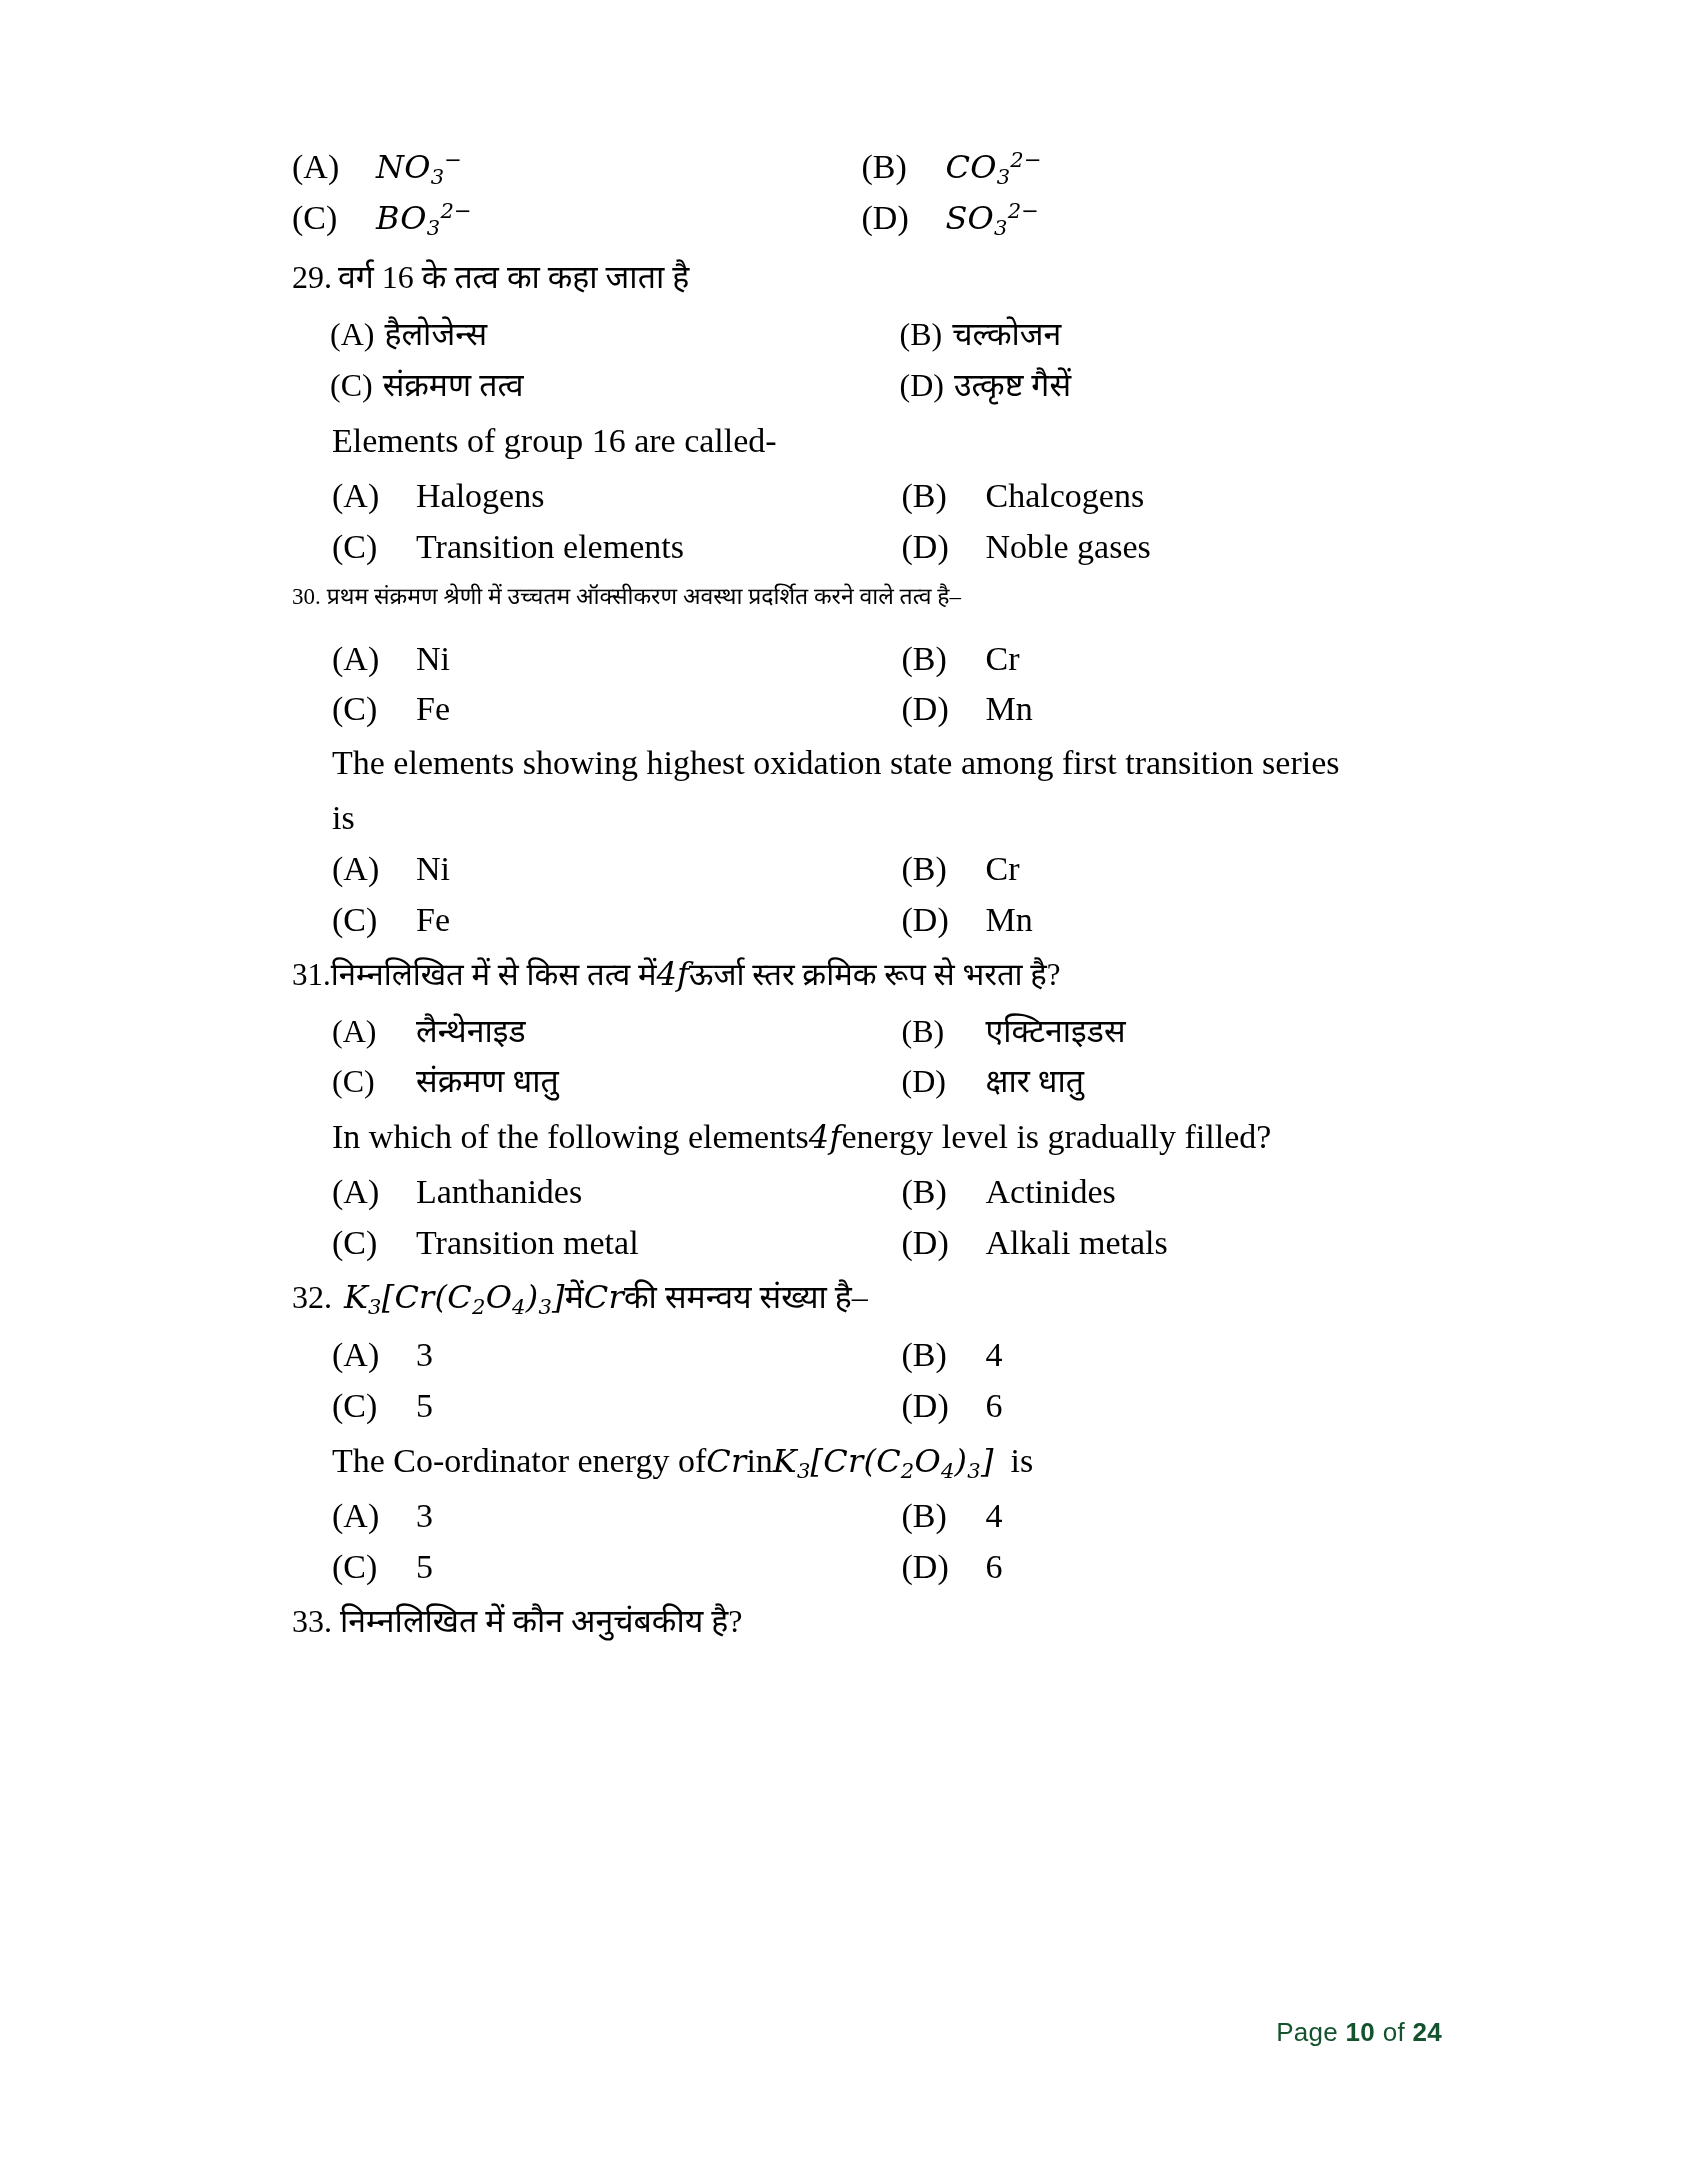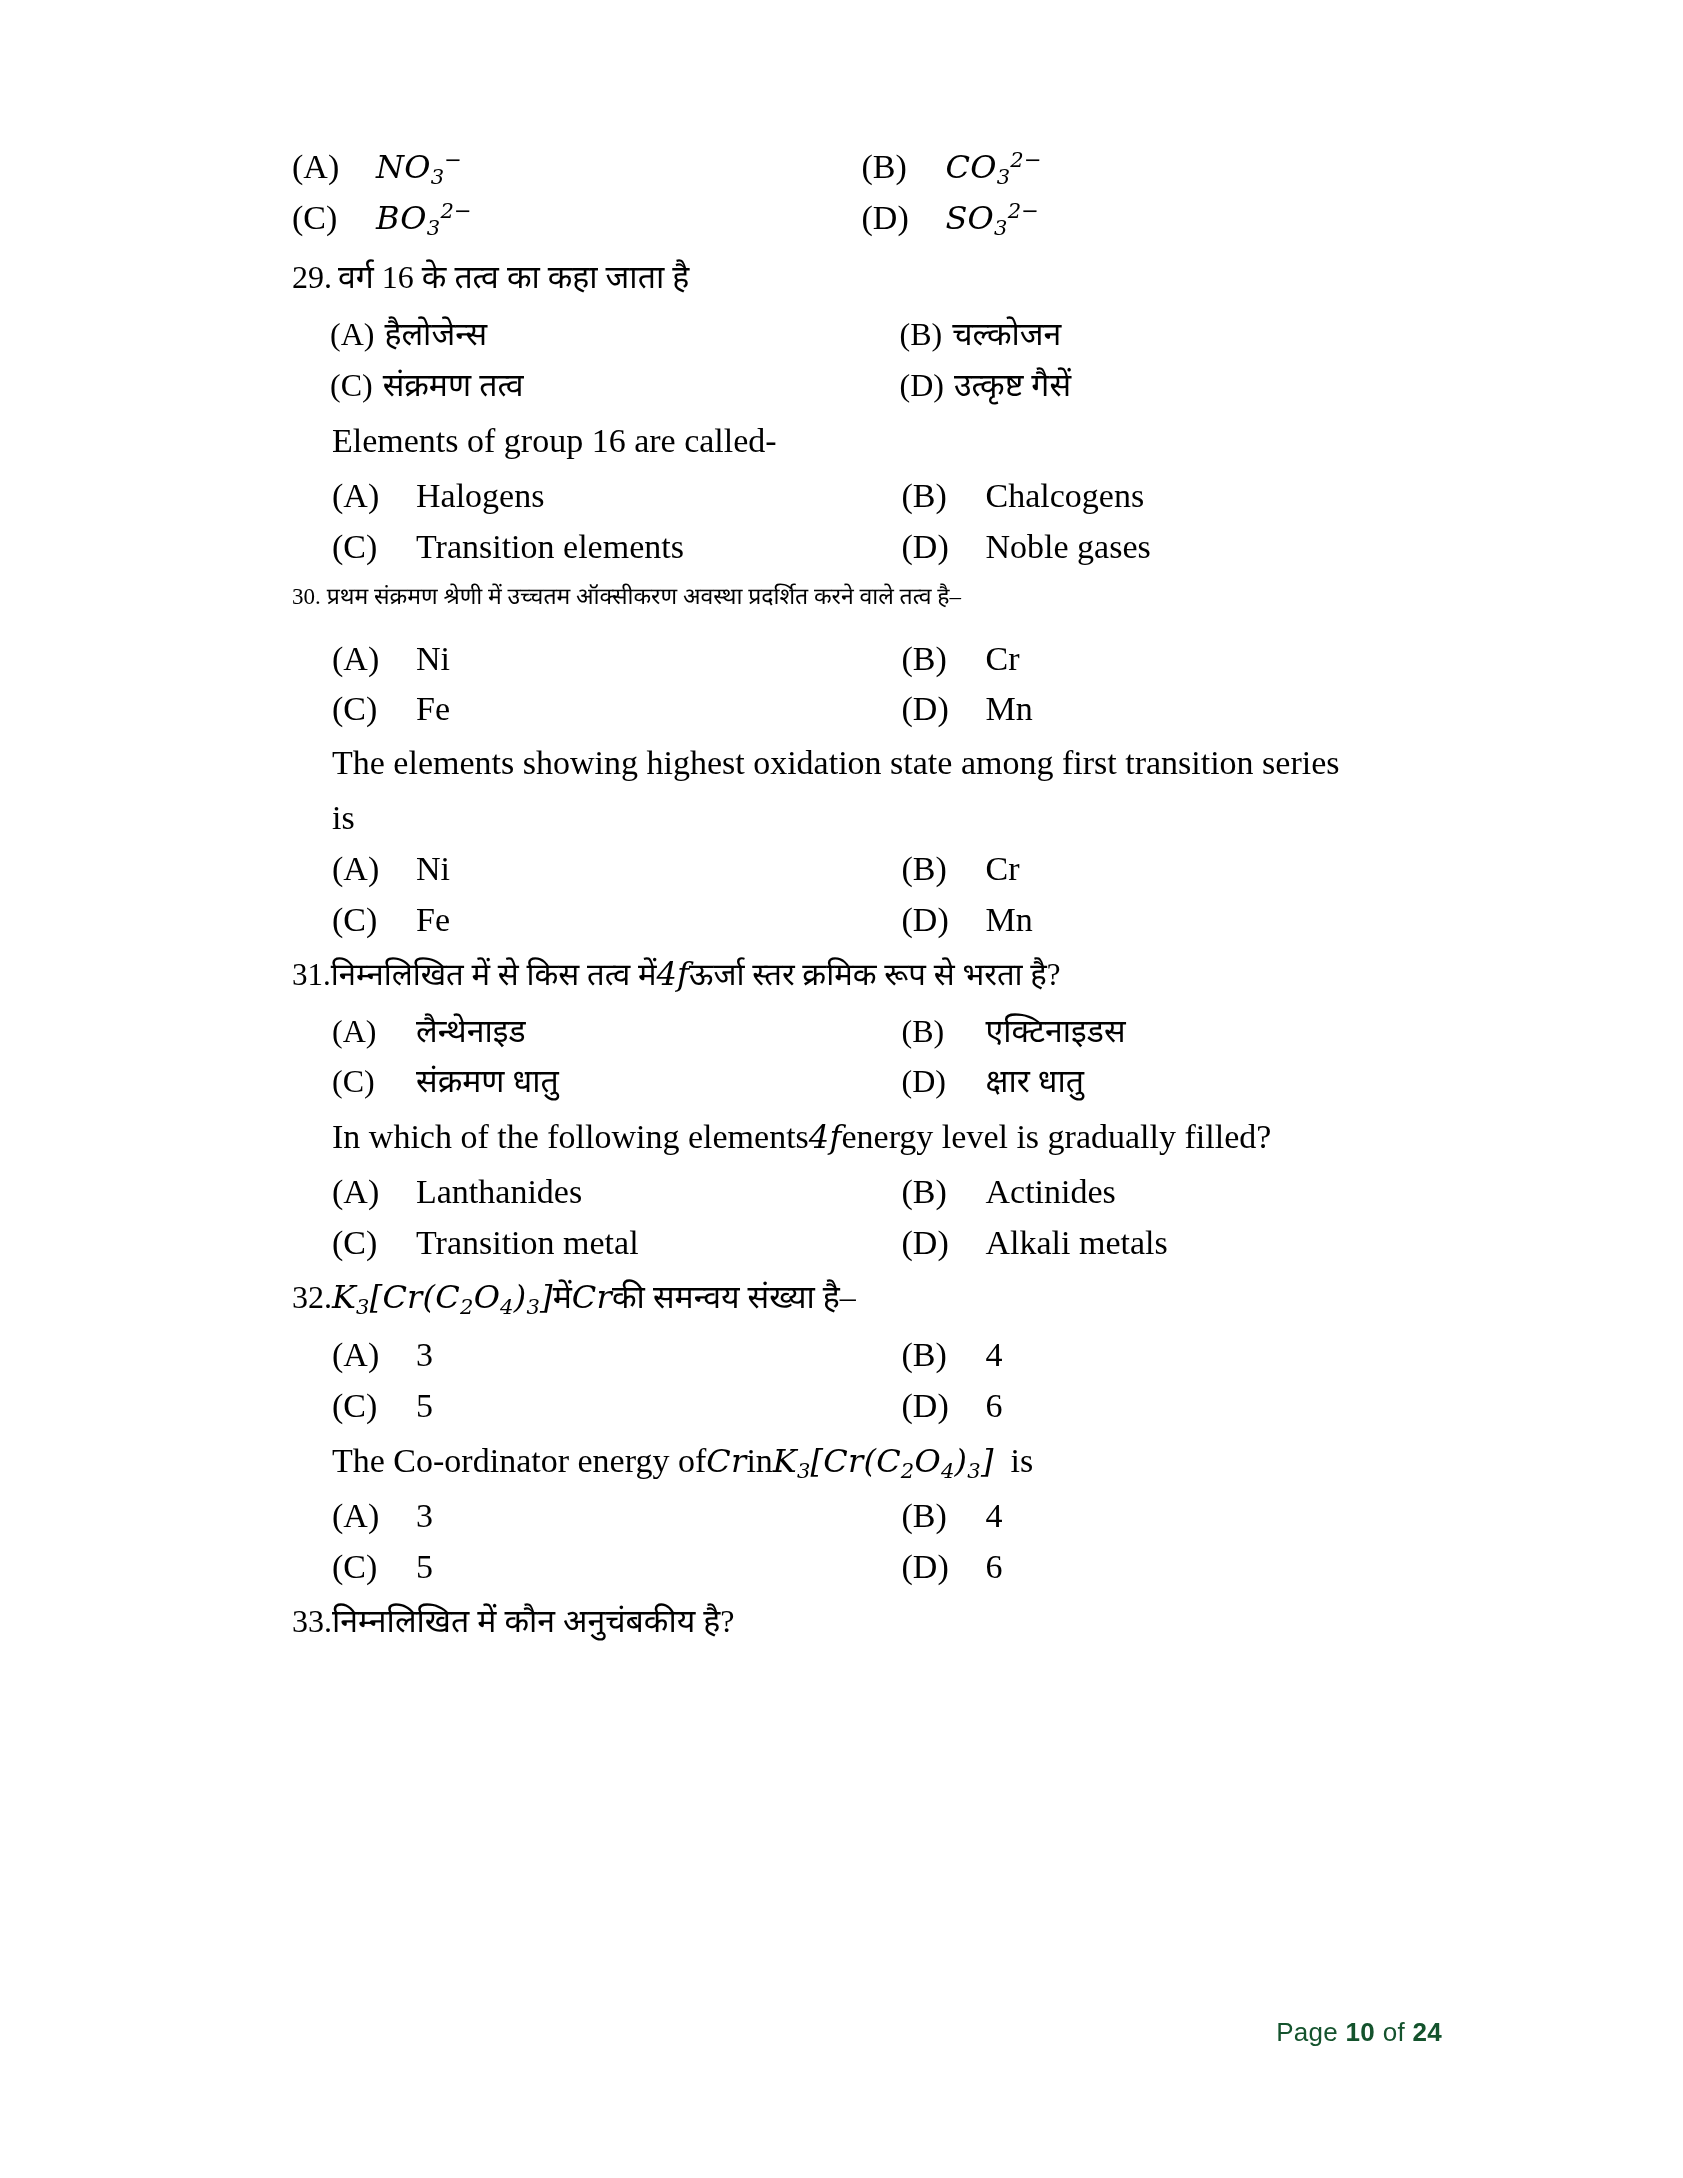--- a/index.html
+++ b/index.html
@@ -299,21 +299,21 @@
         <span class="optlabel wide">(C)</span>
         <span class="optval">Transition metal</span>
       </div>
       <div class="optcell">
         <span class="optlabel wide">(D)</span>
         <span class="optval">Alkali metals</span>
       </div>
     </div>
 
     <div class="qline hi" style="height:57px; font-size:32px;">
-      <span class="qnum" style="margin-right:0;">32.</span>
+      <span class="qnum" style="margin-right:12px;">32.</span>
       <span class="math">K<sub>3</sub>[Cr(C<sub>2</sub>O<sub>4</sub>)<sub>3</sub>]</span>
       <span> में </span>
       <span class="math">Cr</span>
       <span> की समन्वय संख्या है–</span>
     </div>
 
     <div class="optrow indent en" style="height:51px;">
       <div class="optcell">
         <span class="optlabel wide">(A)</span>
         <span class="optval">3</span>
@@ -359,21 +359,21 @@
         <span class="optlabel wide">(C)</span>
         <span class="optval">5</span>
       </div>
       <div class="optcell">
         <span class="optlabel wide">(D)</span>
         <span class="optval">6</span>
       </div>
     </div>
 
     <div class="qline hi" style="height:57px; font-size:32px;">
-      <span class="qnum" style="margin-right:0;font-family:Liberation Serif, serif;">33.</span>
+      <span class="qnum" style="margin-right:8px;font-family:Liberation Serif, serif;">33.</span>
       <span class="qtext">निम्नलिखित में कौन अनुचंबकीय है?</span>
     </div>
 
   </div>
 
   <div class="footer">
     <span class="lbl">Page</span><span>&nbsp;</span><b>10</b><span>&nbsp;</span><span class="lbl">of</span><span>&nbsp;</span><b>24</b>
   </div>
 </div>
 

